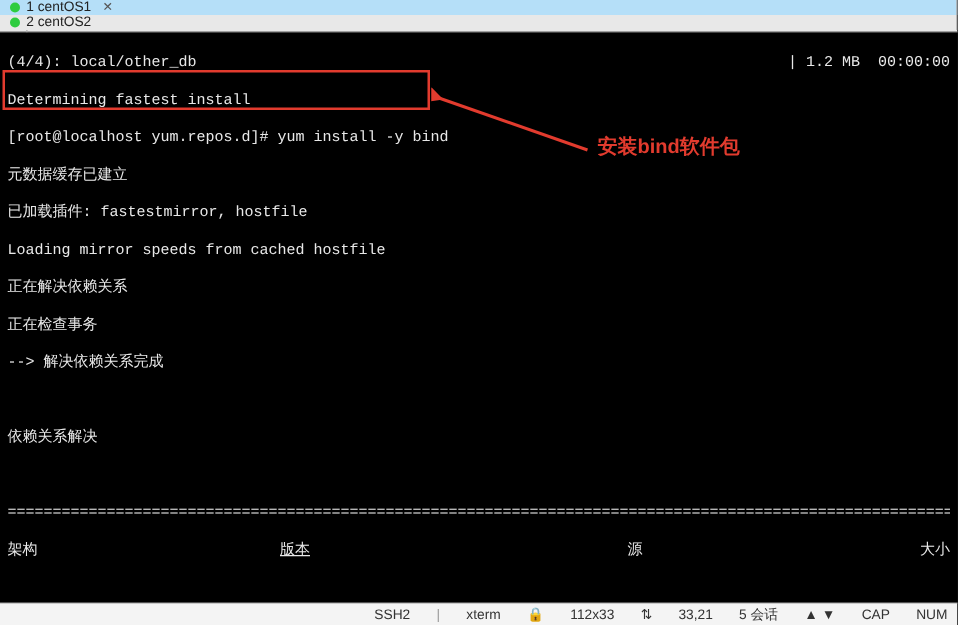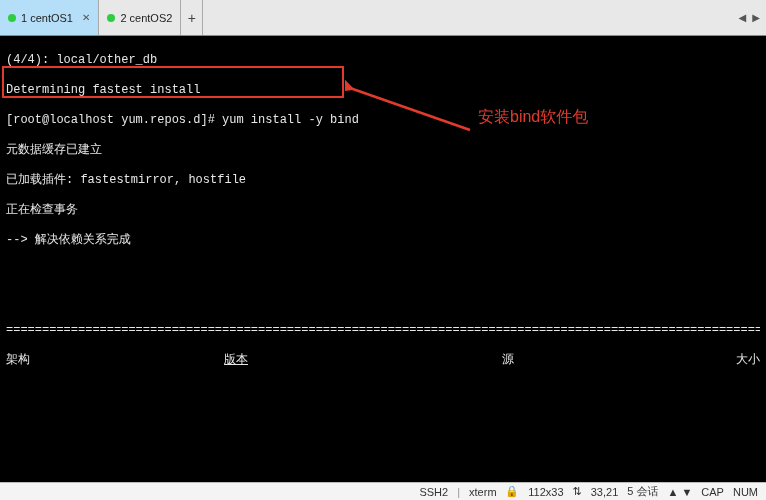--- a/index.html
+++ b/index.html
@@ -9,25 +9,26 @@
     background: #1a1a1a;
     color: #ccc;
     width: 766px;
     height: 500px;
     overflow: hidden;
     display: flex;
     flex-direction: column;
   }
   .tabbar {
     background: #e8e8e8;
-    height: 36px;
+    height: 26px;
     display: flex;
     align-items: stretch;
     border-bottom: 1px solid #888;
     font-family: Arial, sans-serif;
+    flex-direction: column;
   }
   .tab {
     display: flex;
     align-items: center;
     padding: 0 8px;
     border-right: 1px solid #aaa;
     cursor: pointer;
     gap: 5px;
     font-size: 11px;
     color: #222;
@@ -99,21 +100,21 @@
     font-size: 11px;
     color: #333;
     display: flex;
     align-items: center;
     padding: 0 8px;
     gap: 16px;
   }
   .status-right {
     margin-left: auto;
     display: flex;
-    gap: 9px;
+    gap: 21px;
     align-items: center;
   }
   .divider { color: #999; }
   .row {
     display: flex;
     justify-content: space-between;
     align-items: flex-end;
   }
   .col-pkg { flex:0 0 140px; }
   .col-arch { flex:0 0 140px; }
@@ -140,28 +141,31 @@
     <span>2 centOS2</span>
   </div>
   <div class="tab-add">+</div>
   <div class="tab-nav">
     <span>◀</span>
     <span>▶</span>
   </div>
 </div>
 
 <div class="terminal">
-<div class="row"><span>(4/4): local/other_db</span></div>
+<div class="row"><span>(4/4): local/other_db</span><span><span>| 1.2 MB</span>&nbsp;&nbsp;<span>00:00:00</span></span></div>
 <div>Determining fastest install</div>
 <div>[root@localhost yum.repos.d]# yum install -y bind</div>
 <div>元数据缓存已建立</div>
 <div>已加载插件: fastestmirror, hostfile</div>
+<div>Loading mirror speeds from cached hostfile</div>
+<div>正在解决依赖关系</div>
 <div>正在检查事务</div>
 <div>--&gt; 解决依赖关系完成</div>
 <div>&nbsp;</div>
+<div>依赖关系解决</div>
 <div>&nbsp;</div>
 <div class="eqline">===========================================================================================================</div>
 <div class="row">
   <span class="col-arch">架构</span>
   <span class="col-ver">版本</span>
   <span class="col-repo">源</span>
   <span class="col-size">大小</span>
 </div>
 
 
@@ -185,21 +189,21 @@
 
 <svg class="arrow-svg" style="left:345px; top:44px;" width="130" height="60">
   <defs>
     <marker id="ah" markerWidth="10" markerHeight="8" refX="2" refY="4" orient="auto">
       <path d="M8,0 L0,4 L8,8 Z" fill="#e23b2e"></path>
     </marker>
   </defs>
   <line x1="125" y1="50" x2="5" y2="8" stroke="#e23b2e" stroke-width="2.5" marker-end="url(#ah)"></line>
 </svg>
 
-<div class="annot" style="left:478px; top:73px;">安装bind软件包</div>
+<div class="annot" style="left:478px; top:84px;font-weight:bold;">安装bind软件包</div>
 </div>
 
 <div class="statusbar">
   <div class="status-right">
     <span>SSH2</span>
     <span class="divider">|</span>
     <span>xterm</span>
     <span>🔒</span>
     <span>112x33</span>
     <span>⇅</span>

